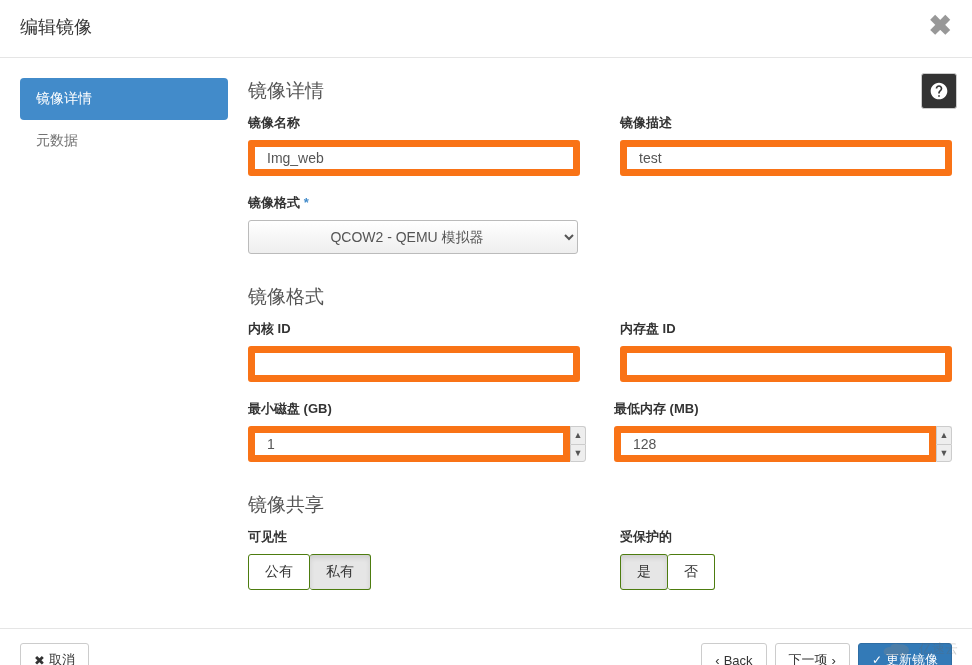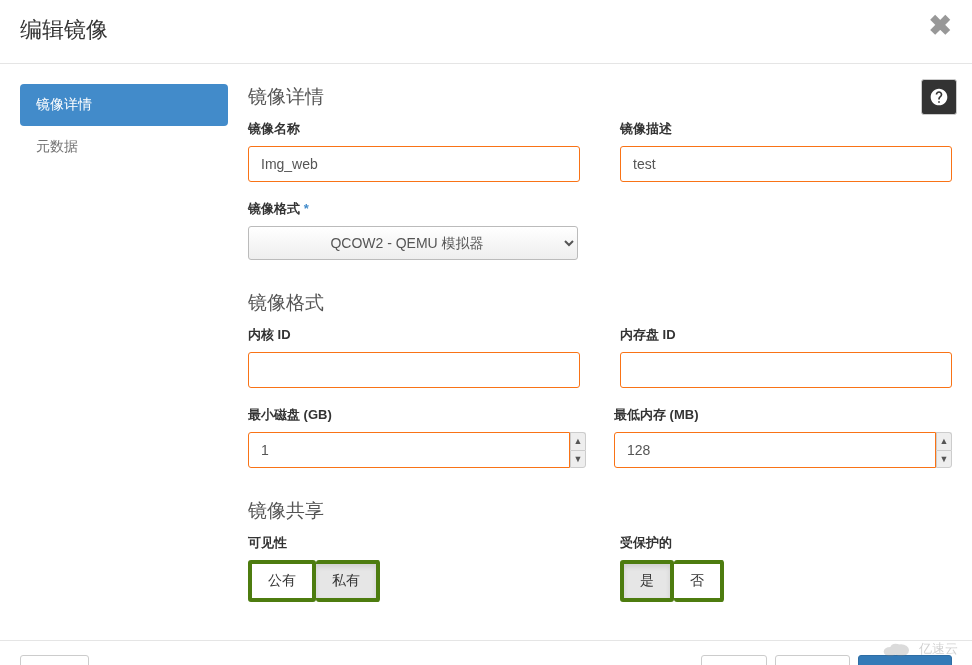--- a/index.html
+++ b/index.html
@@ -1,50 +1,50 @@
 <!DOCTYPE html>
 <html><head>
   <meta charset="utf-8">
   <style>
     * { box-sizing: border-box; margin: 0; padding: 0; }
     body { font-family: "Helvetica Neue", Helvetica, Arial, sans-serif; font-size: 14px; color: #333; background: #fff; }
     
     .modal { width: 100%; max-width: 972px; margin: 0 auto; background: #fff; }
     .modal-header { padding: 15px 20px 18px; border-bottom: 1px solid #e5e5e5; position: relative; }
-    .modal-title { font-size: 22px; font-weight: 400; color: #333; }
+    .modal-title { font-size: 18px; font-weight: 400; color: #333; }
     .modal-close { position: absolute; top: 12px; right: 20px; font-size: 28px; line-height: 1; font-weight: bold; color: #555; cursor: pointer; opacity: 0.6; background: none; border: none; }
     
     .modal-body { display: flex; padding: 20px; gap: 20px; }
     
     .sidebar { width: 208px; flex-shrink: 0; }
     .sidebar-item { display: block; padding: 12px 16px; color: #737373; text-decoration: none; border-radius: 4px; cursor: pointer; font-size: 14px; }
     .sidebar-item.active { background: #428bca; color: #fff; }
     
     .content { flex: 1; position: relative; }
     
     .section-title { font-size: 19px; font-weight: 400; color: #555; margin-bottom: 10px; }
     
     .form-row { display: flex; gap: 40px; margin-bottom: 18px; }
     .form-group { flex: 1; }
     .form-group label { display: block; font-size: 13px; font-weight: 700; color: #333; margin-bottom: 8px; }
     .required { color: #428bca; }
     
-    .form-control { width: 100%; height: 36px; padding: 6px 12px; font-size: 14px; line-height: 1.42857; color: #555; background: #fff; border: 1px solid #f97316; border-radius: 3px; }
+    .form-control { width: 100%; height: 36px; padding: 6px 12px; font-size: 14px; line-height: 1.42857; color: #555; background: #fff; border: 7px solid #f97316; border-radius: 3px; }
     
     select.form-control { height: 34px; background: linear-gradient(to bottom, #fff 0%, #eee 100%); border: 1px solid #bbb; text-align: center; }
     
     .spinner-group { display: flex; }
     .spinner-group input { flex: 1; border-top-right-radius: 0; border-bottom-right-radius: 0; }
     .spinner-btns { display: flex; flex-direction: column; }
     .spinner-btn { width: 16px; height: 18px; border: 1px solid #ccc; background: #eee; font-size: 9px; line-height: 1; display: flex; align-items: center; justify-content: center; cursor: pointer; color: #555; }
     .spinner-btn:first-child { border-top-right-radius: 3px; border-bottom: none; }
     .spinner-btn:last-child { border-bottom-right-radius: 3px; }
     
     .btn-group { display: inline-flex; }
-    .btn-group .btn { padding: 8px 16px; font-size: 14px; background: #fff; border: 4px solid #4d7c0f; cursor: pointer; color: #333; }
+    .btn-group .btn { padding: 8px 16px; font-size: 14px; background: #fff; border: 1px solid #4d7c0f; cursor: pointer; color: #333; }
     .btn-group .btn:first-child { border-top-left-radius: 3px; border-bottom-left-radius: 3px; }
     .btn-group .btn:last-child { border-top-right-radius: 3px; border-bottom-right-radius: 3px; border-left: none; }
     .btn-group .btn.active { background: #e6e6e6; box-shadow: inset 0 3px 5px rgba(0,0,0,.1); }
     
     .help-btn { position: absolute; top: -5px; right: -5px; width: 36px; height: 36px; border: 1px solid #ccc; border-radius: 3px; background: #333; color: #fff; display: flex; align-items: center; justify-content: center; cursor: pointer; }
     .help-btn svg { width: 20px; height: 20px; }
     
     .modal-footer { padding: 14px 20px; border-top: 1px solid #e5e5e5; display: flex; justify-content: space-between; align-items: center; }
     .footer-right { display: flex; gap: 8px; }
     

